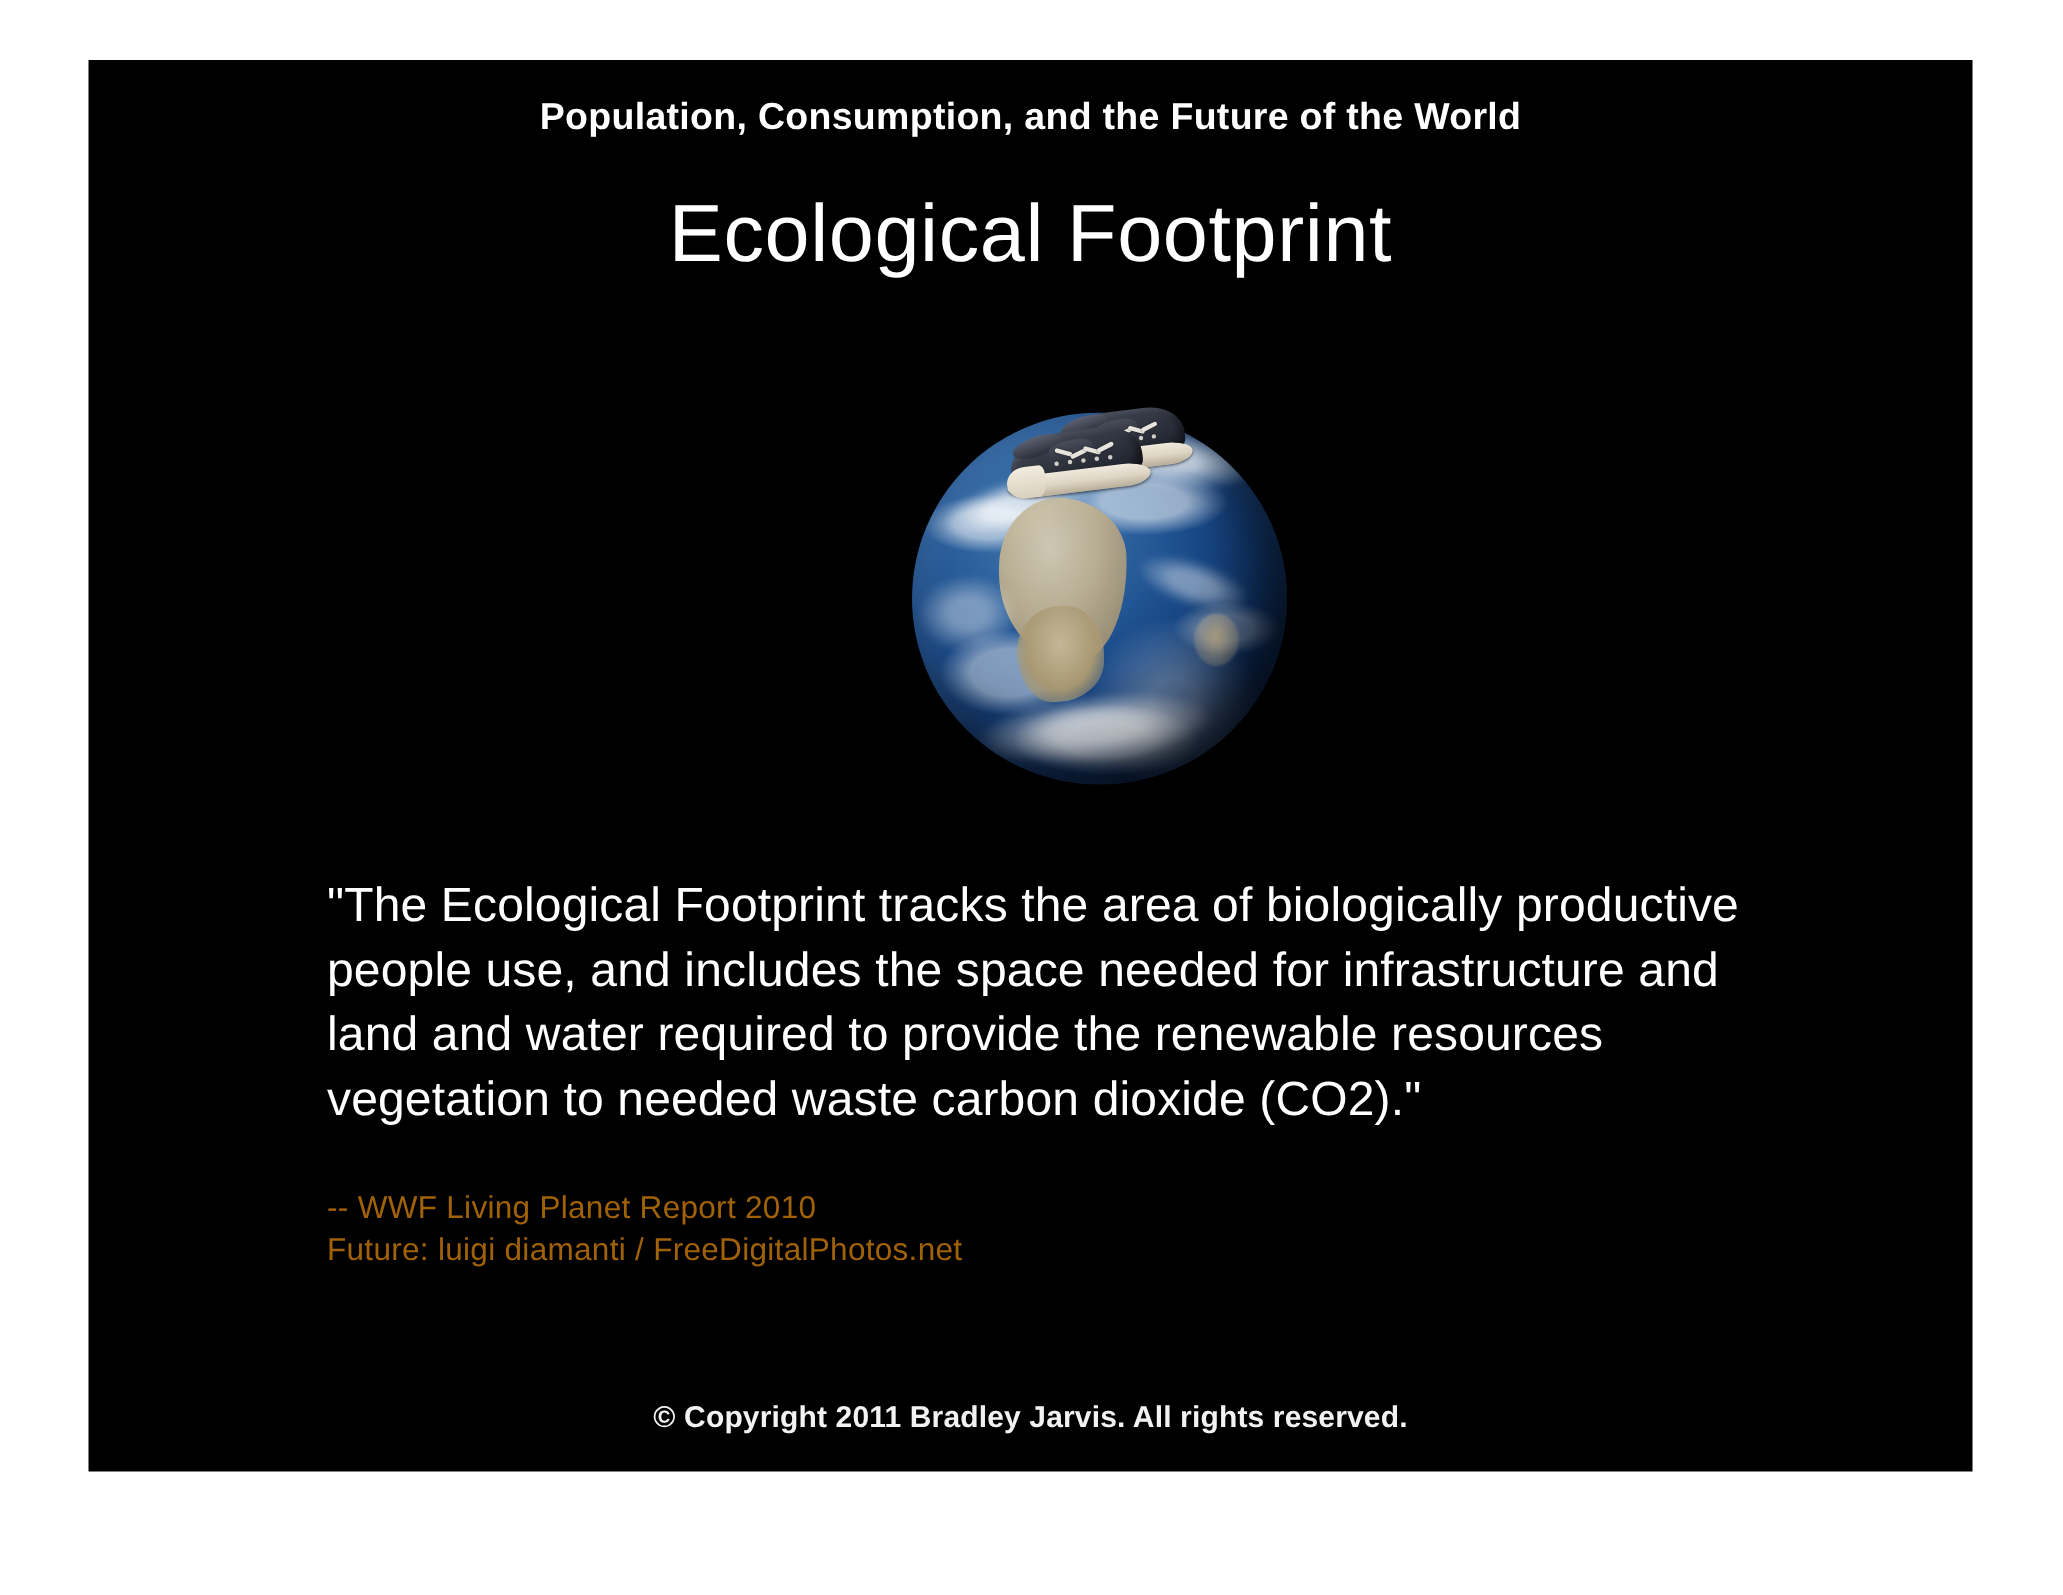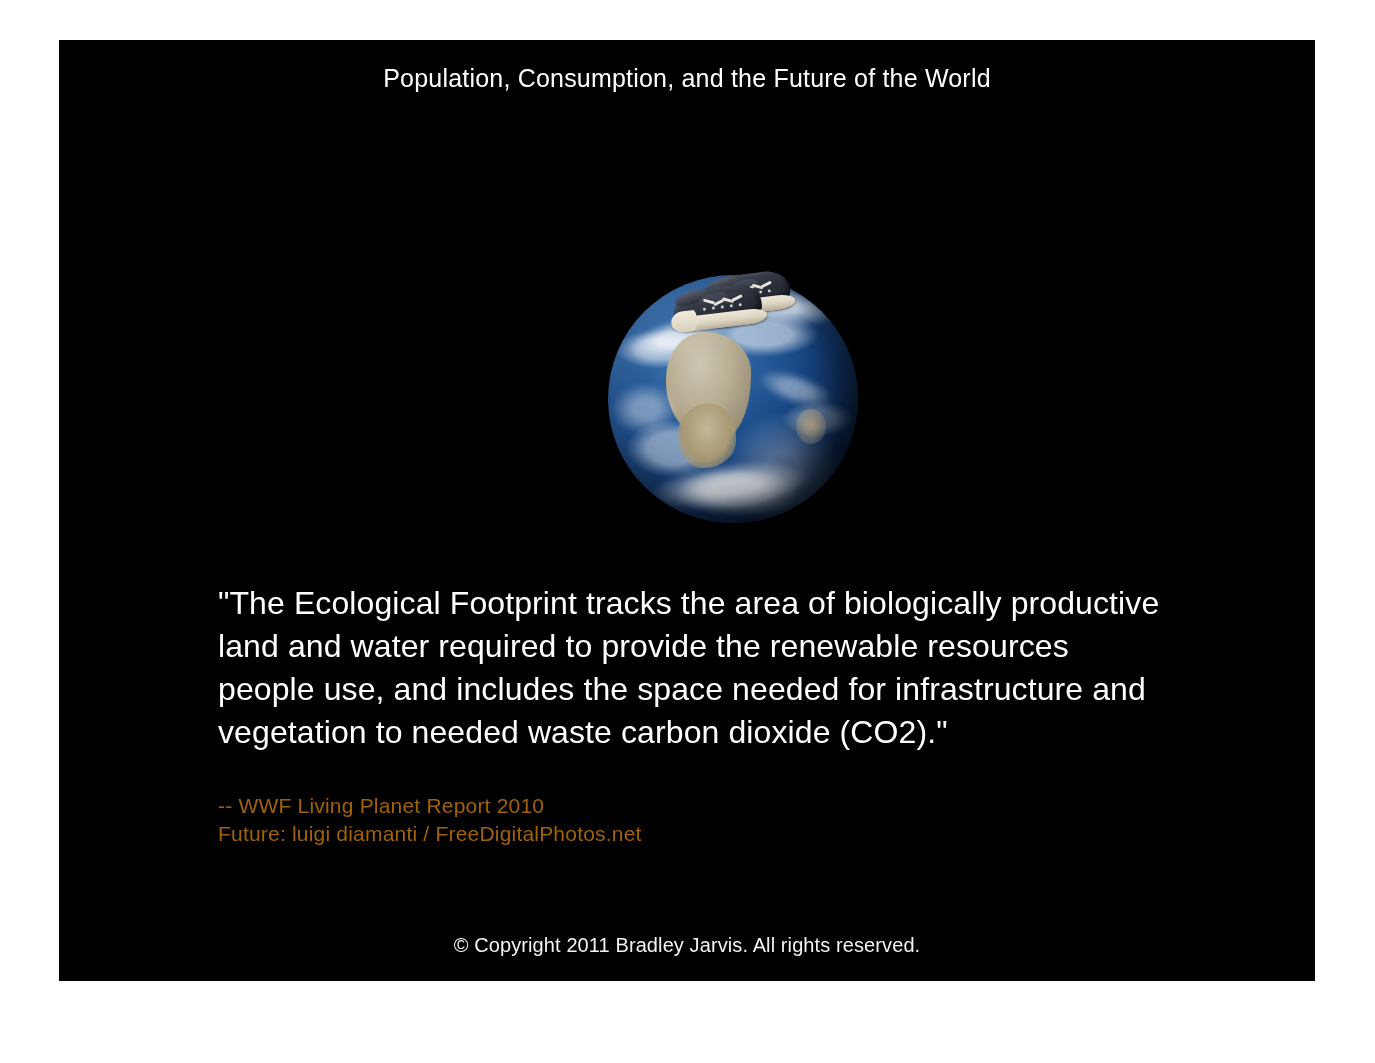--- a/index.html
+++ b/index.html
@@ -36,21 +36,21 @@
 
   
   .subtitle {
     position: absolute;
     left: 0;
     top: 23px;
     width: 1256px;
     text-align: center;
     color: #ffffff;
     font-size: 25px;
-    font-weight: 400;
+    font-weight: 700;
     letter-spacing: 0.2px;
     line-height: 1.2;
     white-space: nowrap;
   }
 
   .maintitle {
     position: absolute;
     left: 0;
     top: 85px;
     width: 1256px;
@@ -278,34 +278,35 @@
 
   
   .footer {
     position: absolute;
     left: 0;
     top: 894px;
     width: 1256px;
     text-align: center;
     color: #f2f2f2;
     font-size: 20px;
-    font-weight: normal;
+    font-weight: bold;
     letter-spacing: 0.1px;
     white-space: nowrap;
   }
 </style>
 </head>
 <body>
 
 <div id="page">
 
   <div id="slide">
 
     <div class="subtitle">Population, Consumption, and the Future of the World</div>
 
+    <div class="maintitle">Ecological Footprint</div>
 
     <div id="figure">
 
       <div class="globe">
         <div class="cloud-1"></div>
         <div class="cloud-2"></div>
         <div class="land-a"></div>
         <div class="land-b"></div>
         <div class="land-c"></div>
         <div class="cloud-5"></div>
@@ -352,22 +353,22 @@
           </div>
           <div class="sole"></div>
           <div class="toecap"></div>
         </div>
 
       </div>
     </div>
 
     <div class="quote">
       <span class="qline">"The Ecological Footprint tracks the area of biologically productive</span>
+      <span class="qline">people use, and includes the space needed for infrastructure and</span>
       <span class="qline">land and water required to provide the renewable resources</span>
-      <span class="qline">people use, and includes the space needed for infrastructure and</span>
       <span class="qline">vegetation to needed waste carbon dioxide (CO2)."</span>
     </div>
 
     <div class="credits">
       <span class="cline">-- WWF Living Planet Report 2010</span>
       <span class="cline">Future: luigi diamanti / FreeDigitalPhotos.net</span>
     </div>
 
     <div class="footer">© Copyright 2011 Bradley Jarvis.  All rights reserved.</div>
 

